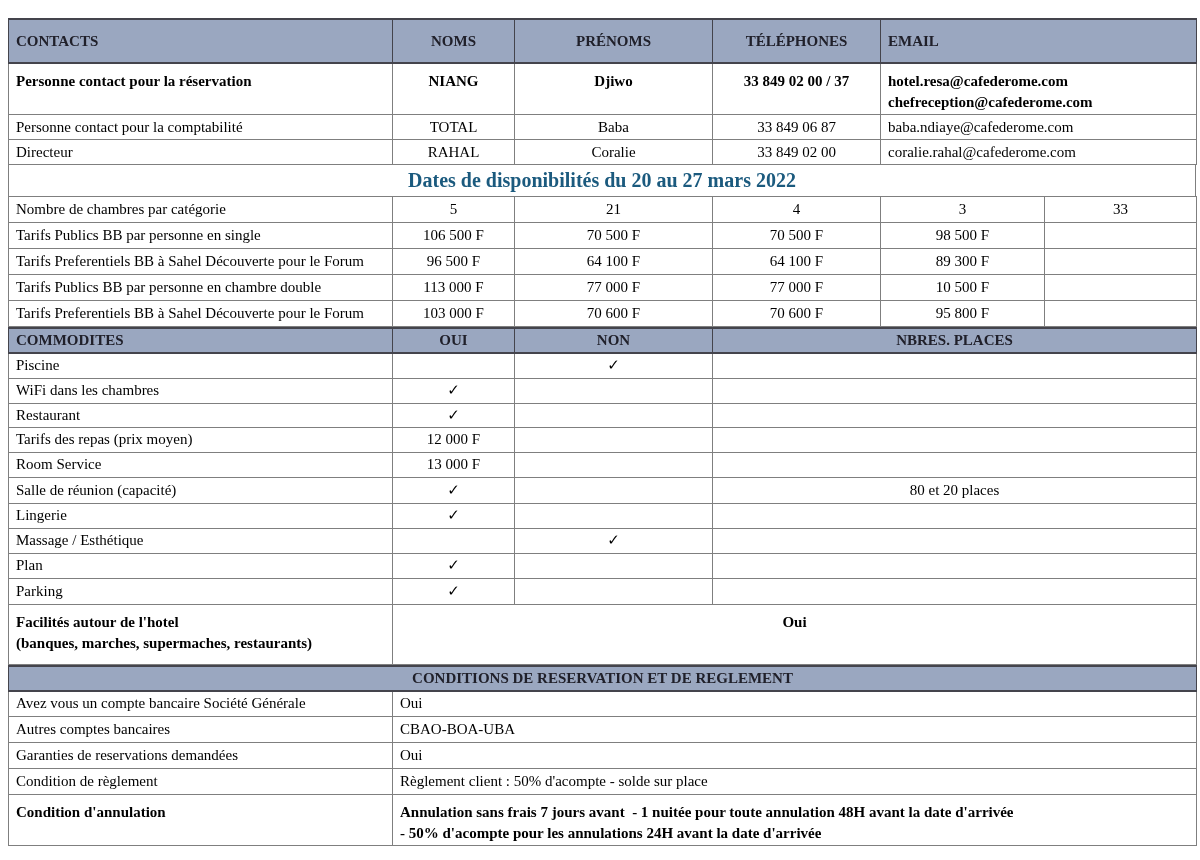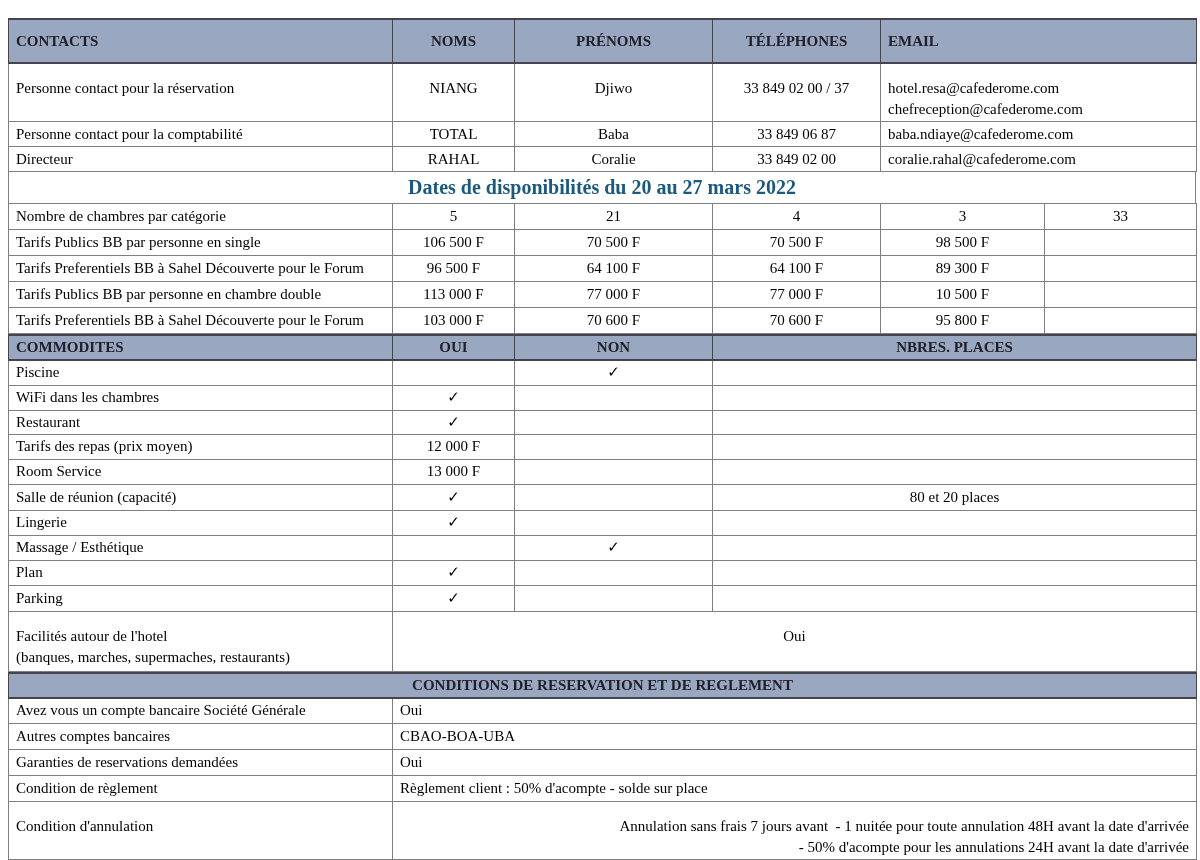--- a/index.html
+++ b/index.html
@@ -28,30 +28,30 @@
     background:var(--header_bg,#9aa7c0);
     color:var(--header_text,#20202a);
     font-weight:bold;
     border-top:2px solid var(--band_border,#44444c);
     border-bottom:2px solid var(--band_border,#44444c);
     border-left:1px solid var(--band_border,#44444c);
     border-right:1px solid var(--band_border,#44444c);
   }
   td.center{text-align:center;}
   td.left{text-align:left;}
-  tr.vtop td{vertical-align:top;padding-top:14px;}
+  tr.vtop td{vertical-align:top;padding-top:7px;font-weight:bold;}
   .title-band{
     height:31px;width:1186px;
     border-left:1px solid var(--grid_border,#7f7f7f);
     border-right:1px solid var(--grid_border,#7f7f7f);
     display:flex;align-items:center;justify-content:center;
     color:var(--title_text,#1b5a7e);
     font-weight:bold;font-size:20px;
   }
-  .prewrap{white-space:pre-wrap;text-align:right;}
+  .prewrap{white-space:pre-wrap;}
   .check{font-size:15px;}
 </style>
 </head>
 <body>
 
 <div class="doc">
 
   <table class="grid">
     <colgroup>
         <col style="width:384px">

